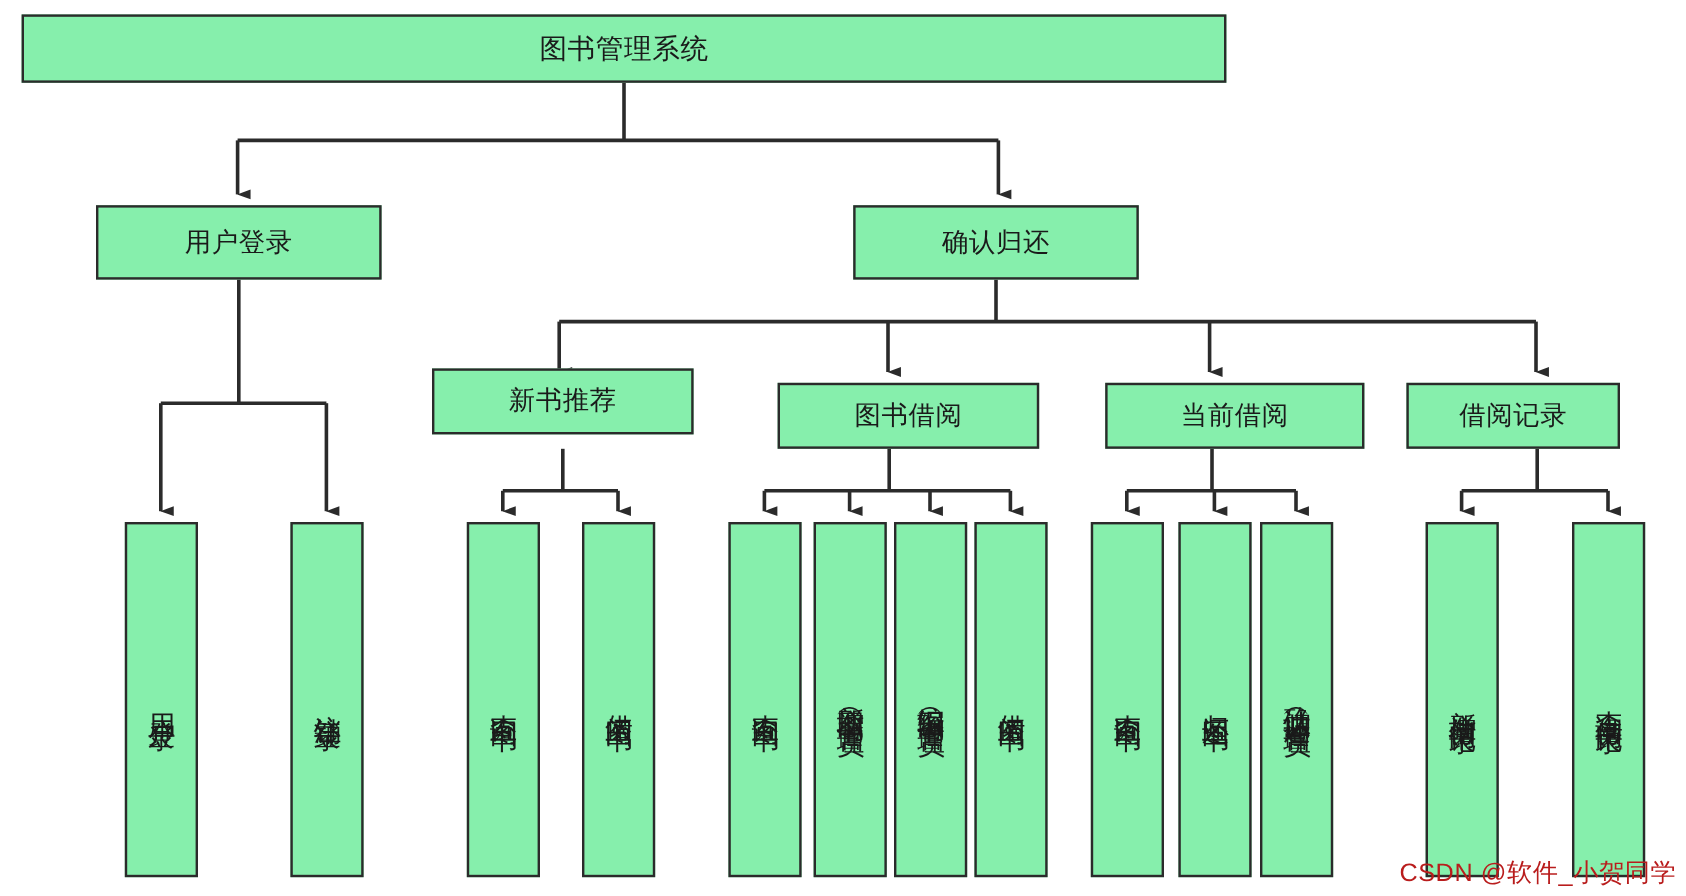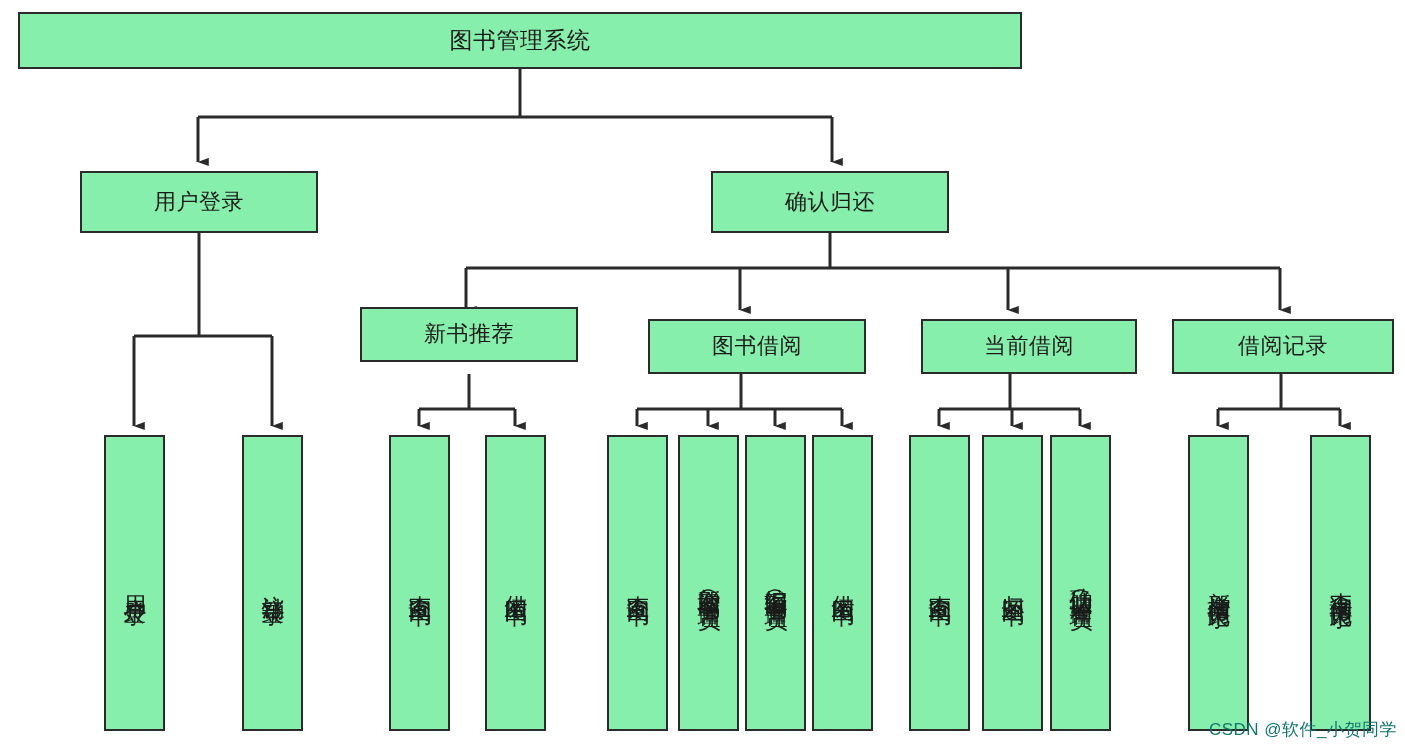--- a/index.html
+++ b/index.html
@@ -60,22 +60,22 @@
     text-orientation: upright;
     font-size: 23px;
     line-height: 1.12;
     letter-spacing: 3px;
     max-height: 100%;
   }
   #watermark {
     position: absolute;
     right: 8px;
     bottom: 6px;
-    font-size: 17px;
-    color: #0f766e;
+    font-size: 21px;
+    color: #b91c1c;
     letter-spacing: 0.5px;
     z-index: 5;
     white-space: nowrap;
   }
 </style>
 </head>
 <body>
 
 <div id="canvas">
 
@@ -142,21 +142,21 @@
 
   <div class="node h" style="left: 360px; top: 307px; width: 218px; height: 55px;">
     <span class="label">新书推荐</span>
   </div>
   <div class="node h" style="left: 632px; top: 319px; width: 218px; height: 55px; margin-left: 16px;">
     <span class="label">图书借阅</span>
   </div>
   <div class="node h" style="left: 902px; top: 319px; width: 216px; height: 55px; margin-left: 19px;">
     <span class="label">当前借阅</span>
   </div>
-  <div class="node h" style="left: 1172px; top: 319px; width: 222px; height: 55px;">
+  <div class="node h" style="left: 1172px; top: 319px; width: 178px; height: 55px;">
     <span class="label">借阅记录</span>
   </div>
 
   <div class="node v" style="left: 104px; top: 435px; width: 61px; height: 296px;">
     <span class="label">用户登录</span>
   </div>
   <div class="node v" style="left: 242px; top: 435px; width: 61px; height: 296px;">
     <span class="label">注销登录</span>
   </div>
 

